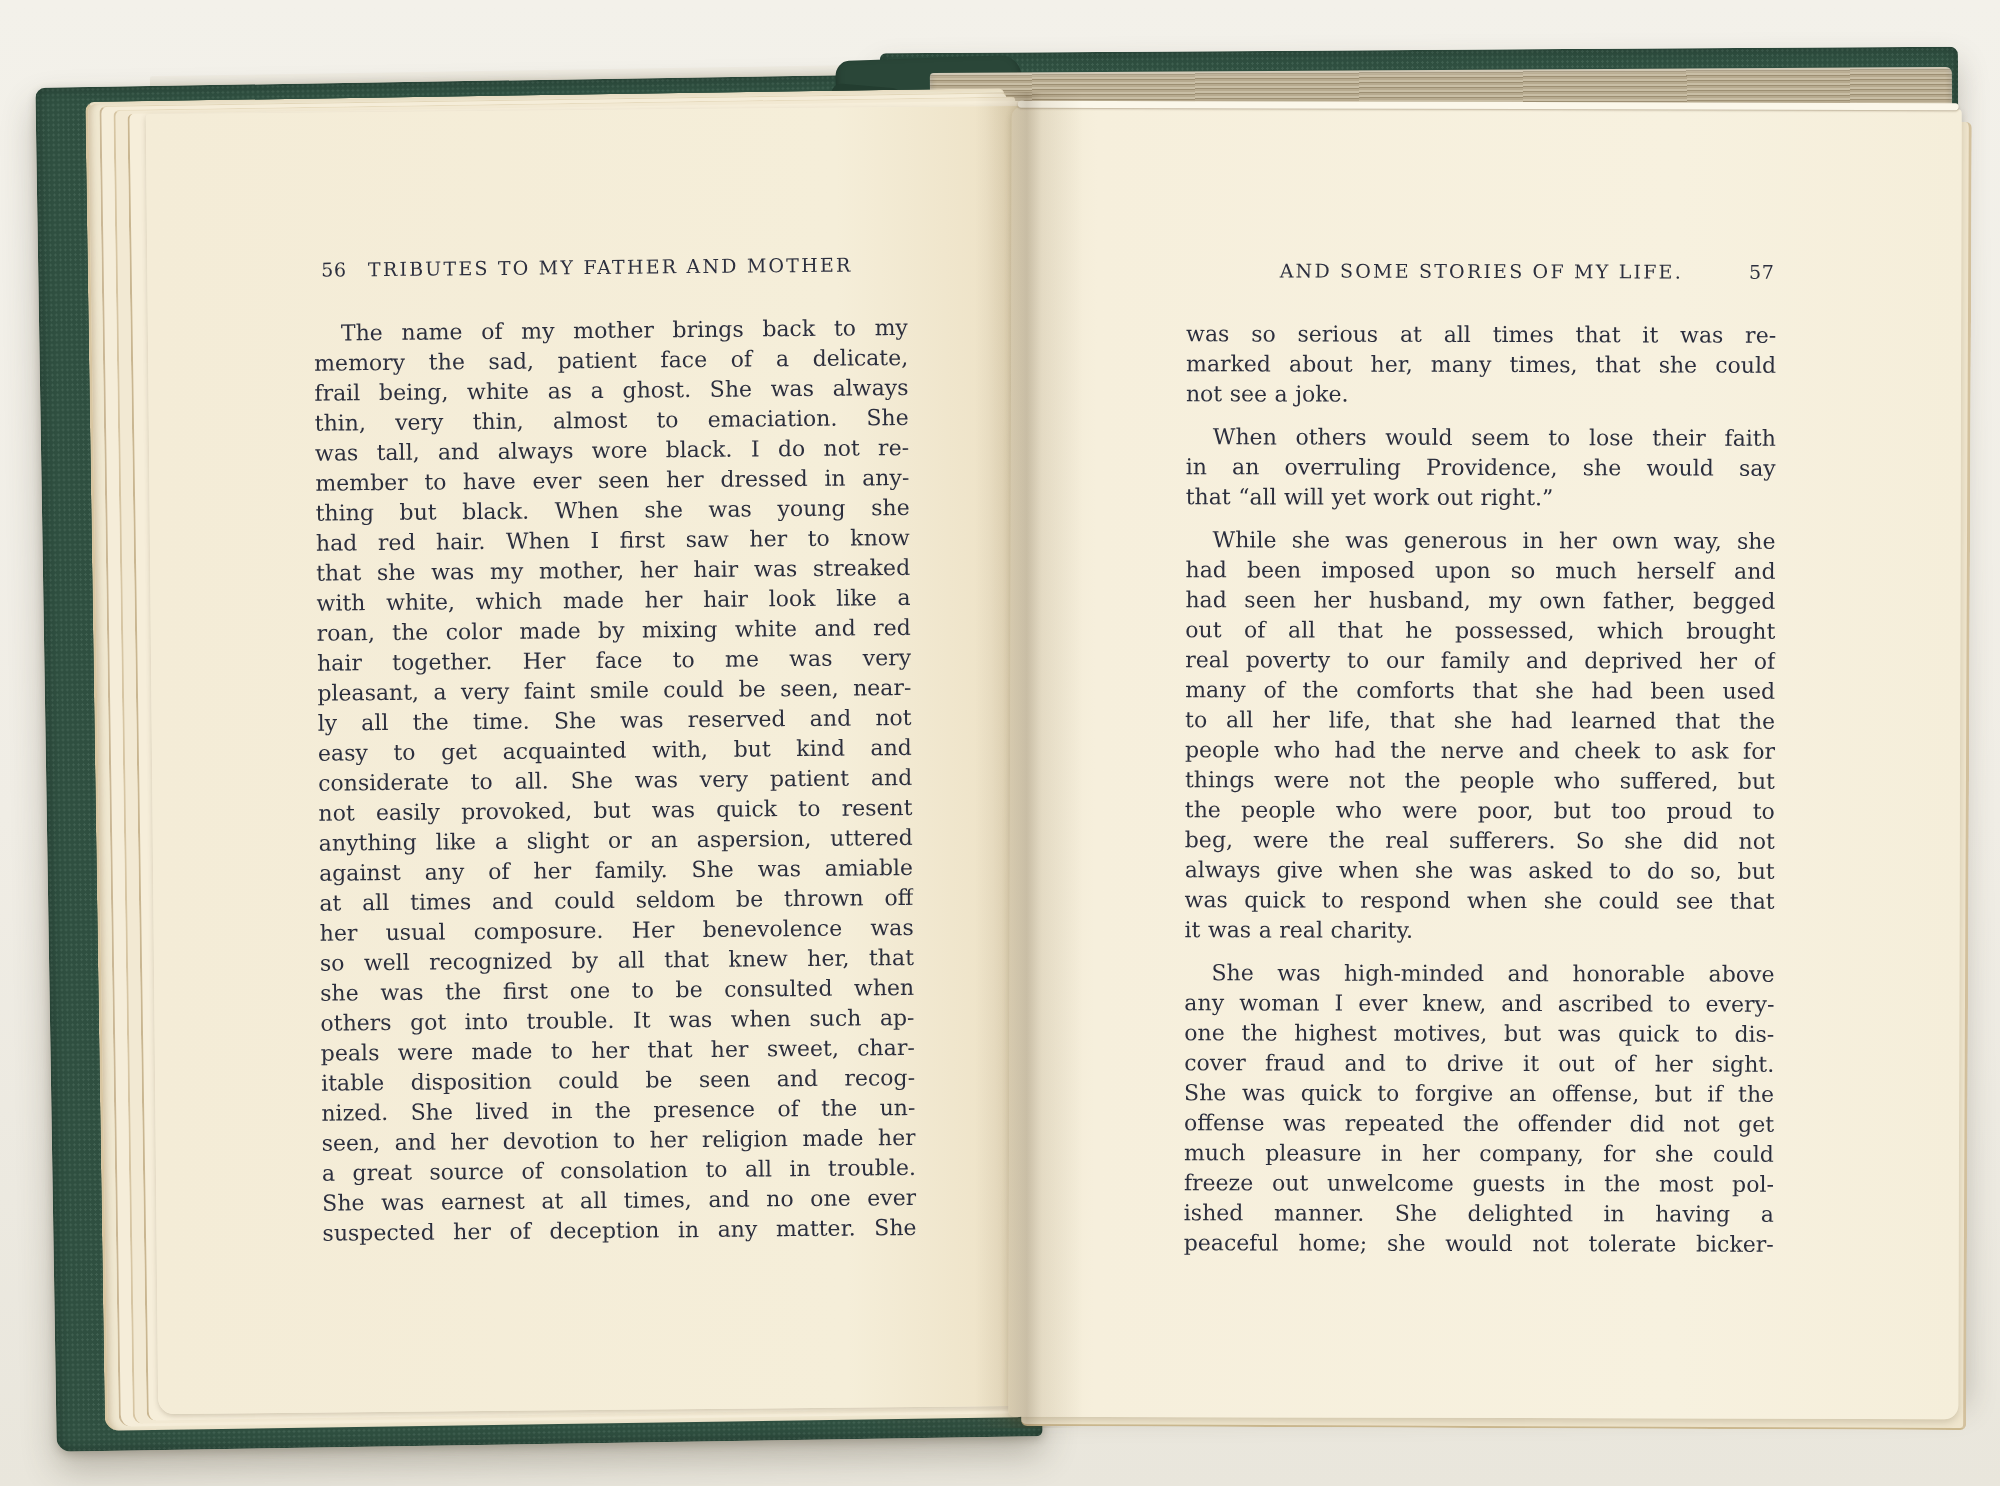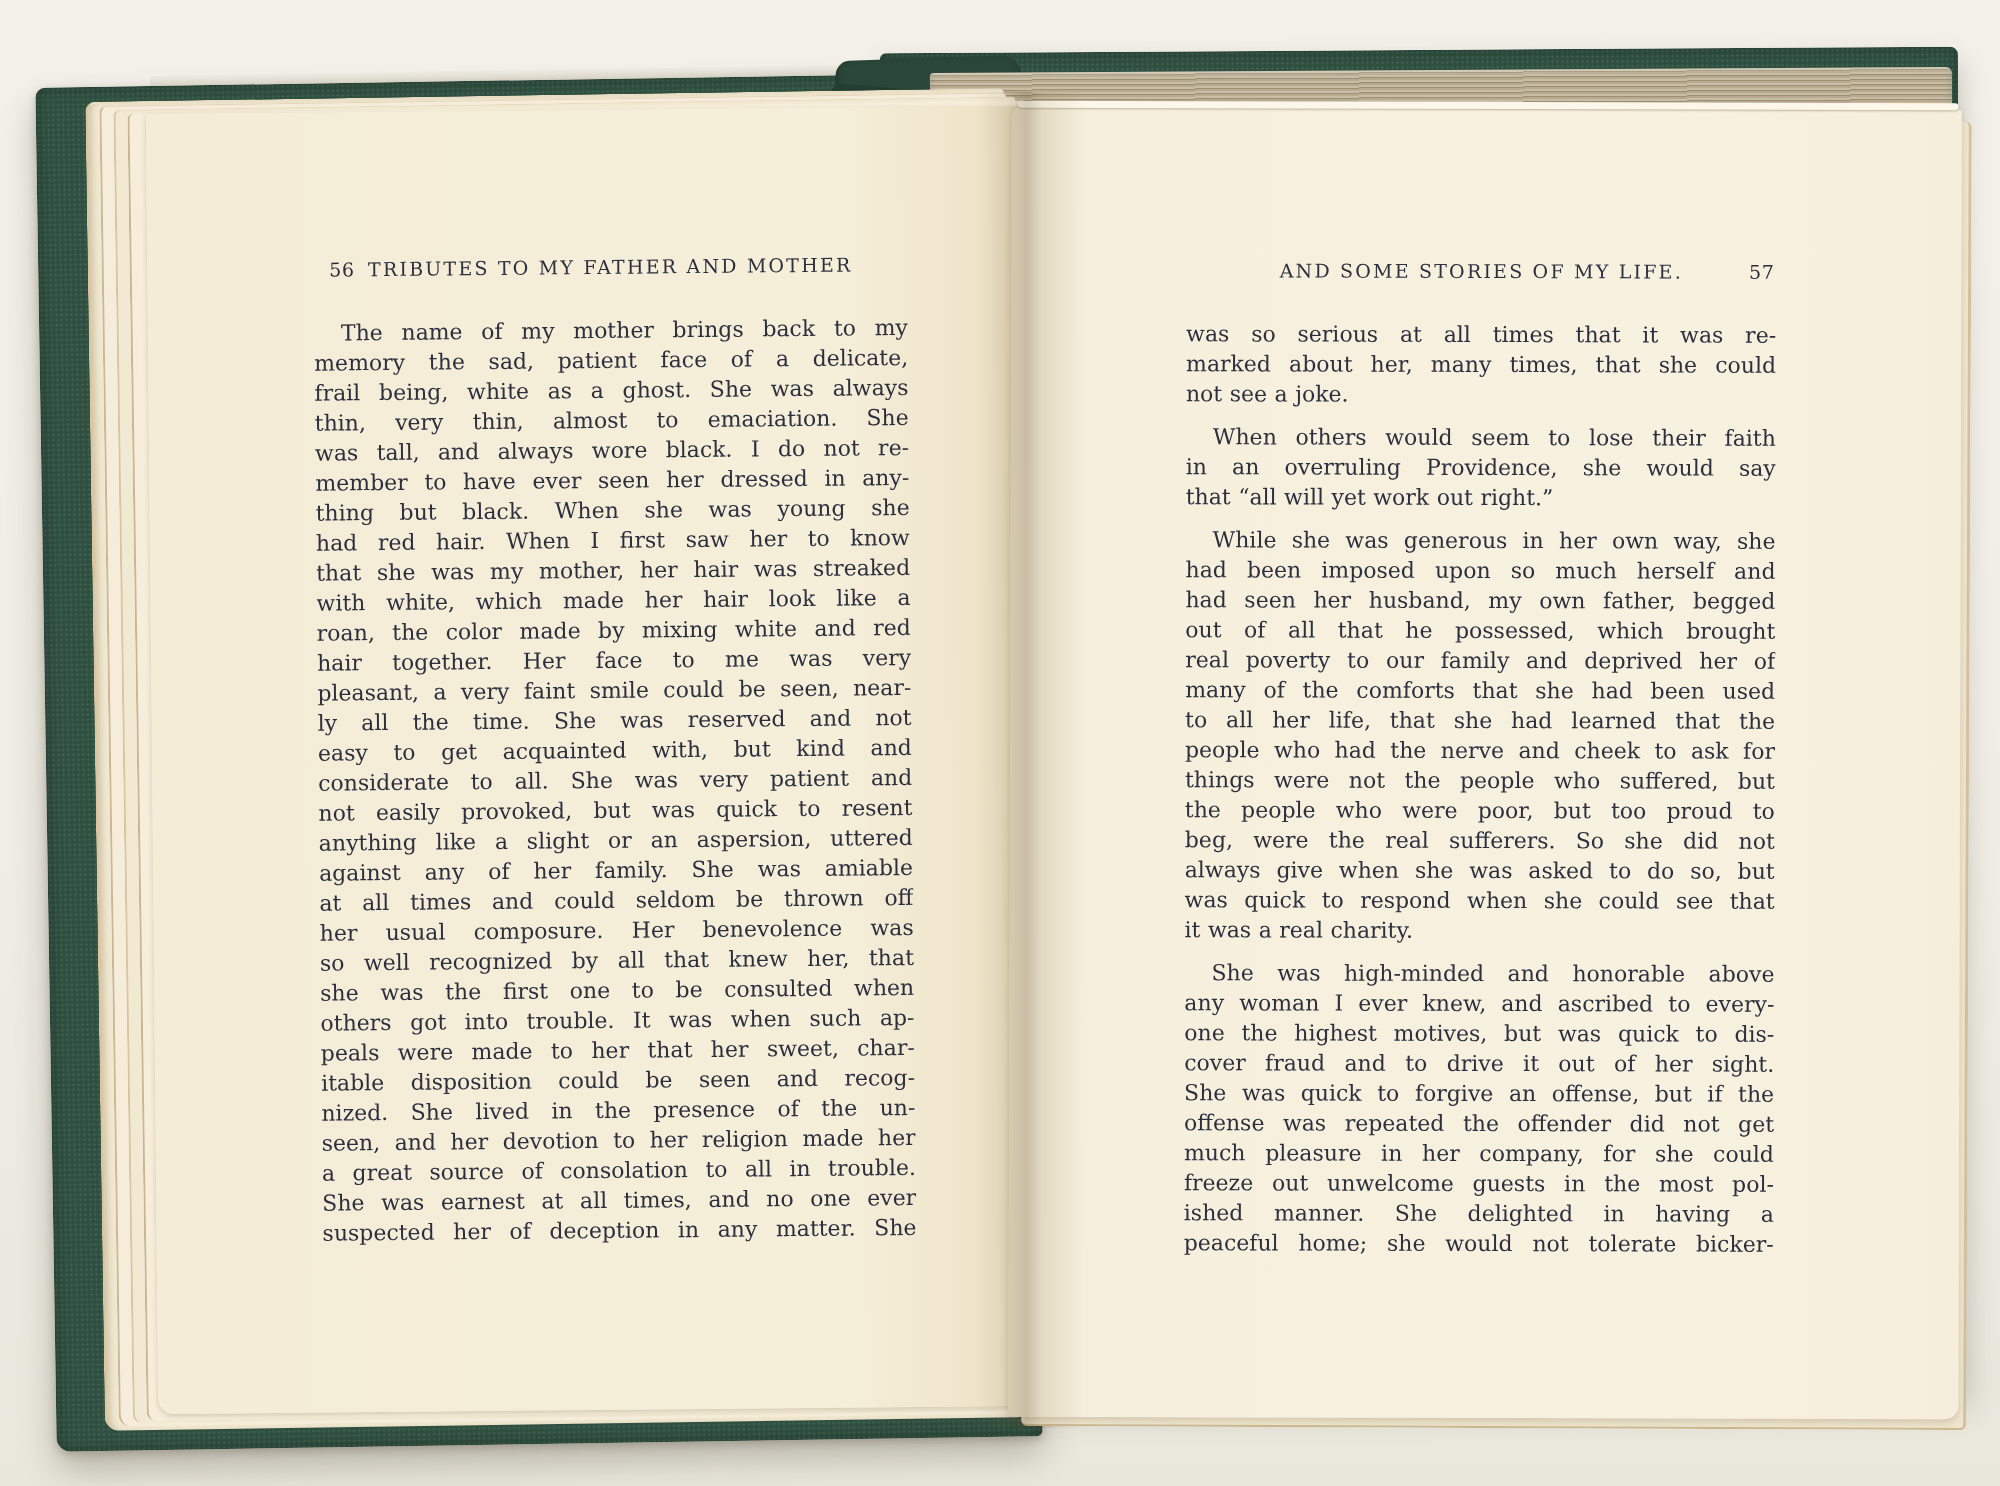--- a/index.html
+++ b/index.html
@@ -75,21 +75,21 @@
   }
   .gutter{
     position:absolute;left:975px;top:92px;width:108px;height:1336px;
     background:linear-gradient(90deg,rgba(106,84,52,0) 0%,rgba(106,84,52,0.11) 30%,rgba(74,56,30,0.22) 48%,rgba(106,84,52,0.10) 62%,rgba(106,84,52,0) 100%);
   }
   
   .header-row{position:absolute;font-size:19px;letter-spacing:2.2px;text-align:center;white-space:nowrap;}
   .page-left .header-row{top:146px;left:166px;width:594px;}
   .page-right .header-row{top:152px;left:175px;width:590px;}
   .pagenum{position:absolute;letter-spacing:0.5px;}
-  .pagenum.pn-left{left:8px;margin-left:8px;}
+  .pagenum.pn-left{left:8px;}
   .pagenum.pn-right{right:2px;margin-left:26px;}
   .textcol{position:absolute;font-size:22px;line-height:30px;}
   .page-left .textcol{top:206px;left:166px;width:594px;}
   .page-right .textcol{top:212px;left:175px;width:590px;}
   .para.gap{margin-top:13px;}
   .line{text-align:justify;text-align-last:justify;height:30px;overflow:hidden;word-spacing:0.5px;}
   .line.end{text-align-last:left;}
   .line.ind{text-indent:27px;}
 </style>
 </head>

